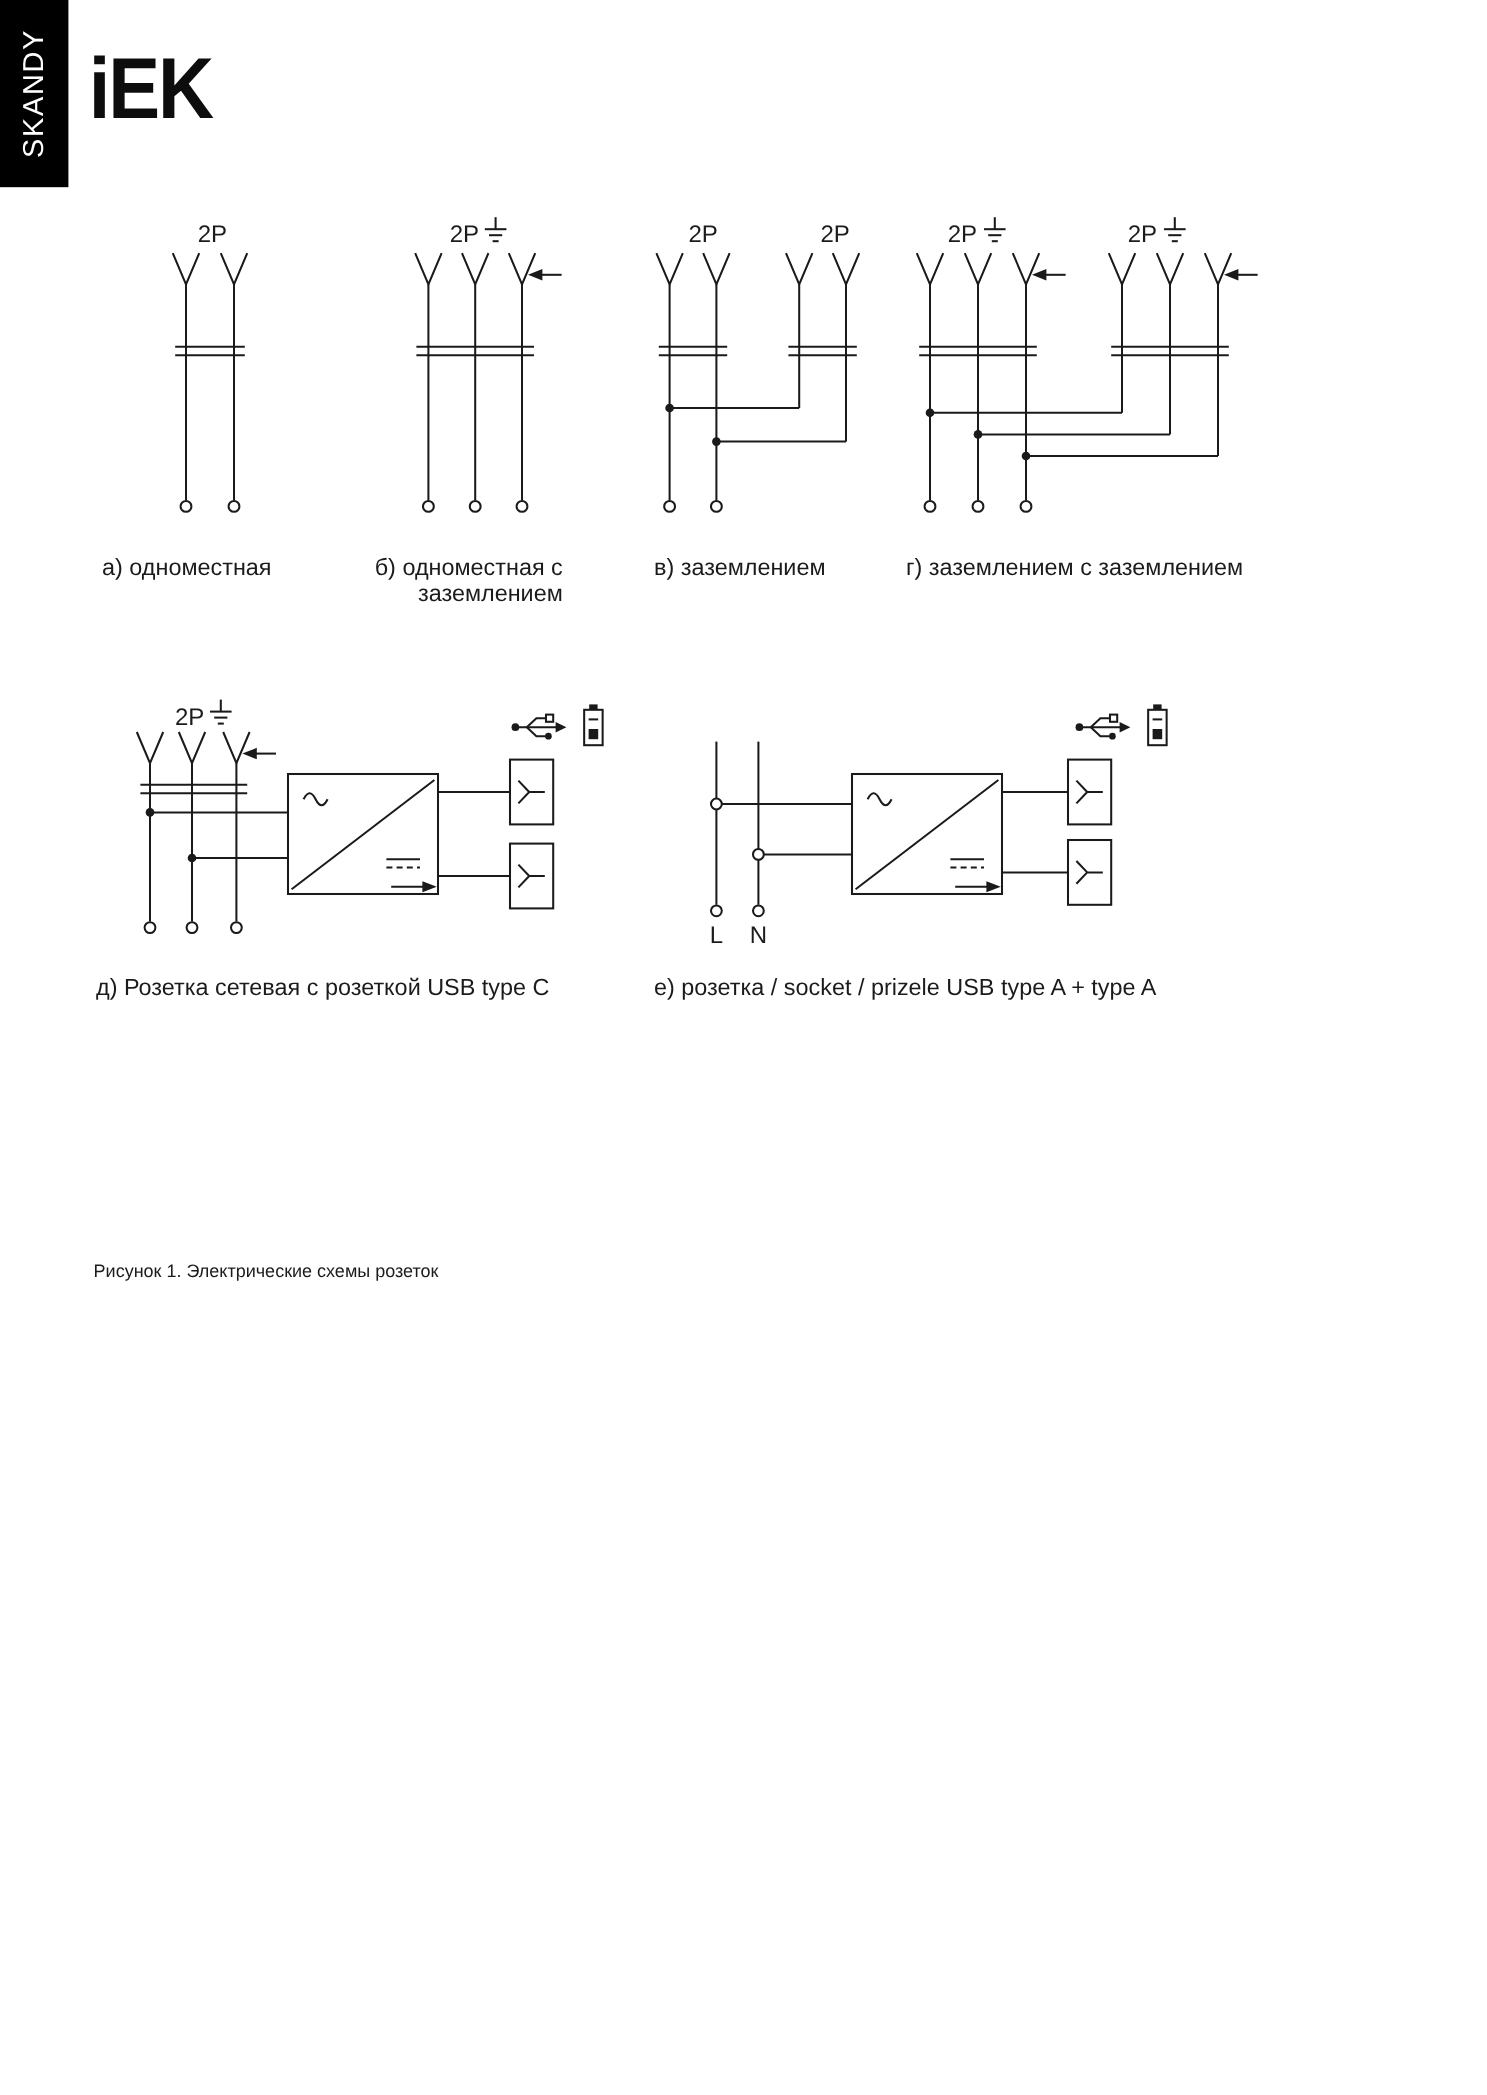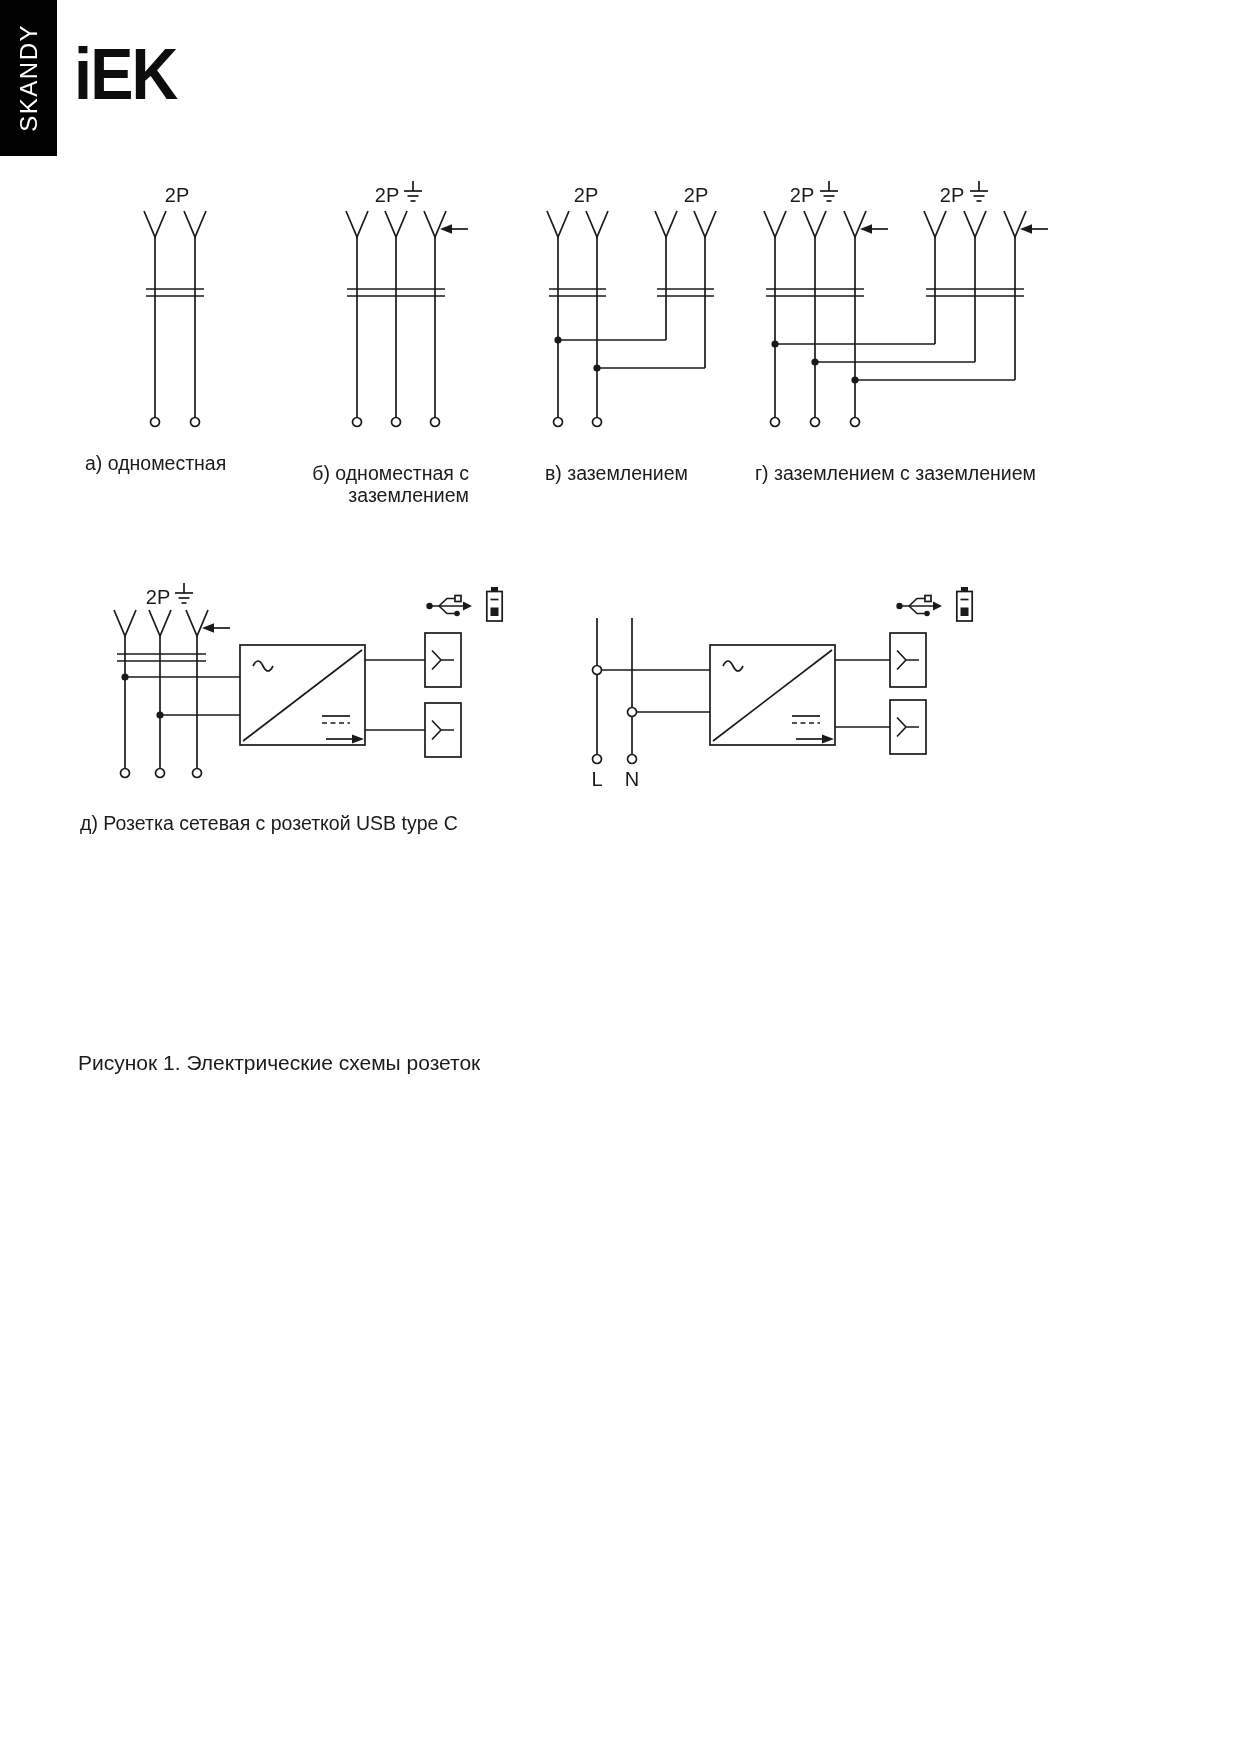--- a/index.html
+++ b/index.html
@@ -20,21 +20,21 @@
     font-weight:800; letter-spacing:-2px; color:#0d0d0d;
     transform:scaleX(0.9); transform-origin:left top;
   }
   .diag {
     position:absolute; overflow:visible;
     stroke:#1a1a1a; stroke-width:1.7; fill:none; stroke-linecap:butt;
   }
   .diag text { stroke:none; fill:#1b1b1b; font-size:20px; font-family:"Liberation Sans",sans-serif; }
   .cap { position:absolute; font-size:19.5px; white-space:nowrap; line-height:1.12; color:#1b1b1b; }
   .cap.wrap { white-space:normal; width:158px; padding-left:22px; text-indent:-22px;text-align:right; }
-  .fig-cap { position:absolute; font-size:21px; color:#1b1b1b; }
+  .fig-cap { position:absolute; font-size:15px; color:#1b1b1b; }
 </style>
 </head>
 <body>
 
 <div class="page">
 
   <svg width="0" height="0" style="position:absolute" aria-hidden="true">
     <defs>
       <path id="fork" d="M -11 -26 L 0 0 L 11 -26"></path>
       <g id="gnd">
@@ -264,21 +264,22 @@
     </g>
     <text x="12" y="211" text-anchor="middle">L</text>
     <text x="47" y="211" text-anchor="middle">N</text>
     <use href="#pmodule" x="125" y="70"></use>
     <use href="#pport" x="305" y="58"></use>
     <use href="#pport" x="305" y="125"></use>
     <use href="#usbicon" x="311" y="17"></use>
     <use href="#batticon" x="371" y="12"></use>
   </svg>
 
-  <div class="cap" style="left:85px;top:453px">а) одноместная</div>
+  <div class="cap" style="left:85px;top:463px">а) одноместная</div>
   <div class="cap wrap" style="left:289px;top:463px">б) одноместная с заземлением</div>
   <div class="cap" style="left:545px;top:463px">в) заземлением</div>
   <div class="cap" style="left:755px;top:463px">г) заземлением с заземлением</div>
   <div class="cap" style="left:80px;top:813px">д) Розетка сетевая с розеткой USB type C</div>
+  <div class="cap" style="left:545px;top:813px">е) розетка / socket / prizele USB type A + type A</div>
 
   <div class="fig-cap" style="left:78px;top:1051px">Рисунок 1. Электрические схемы розеток</div>
 
 </div>
 
 </body></html>

